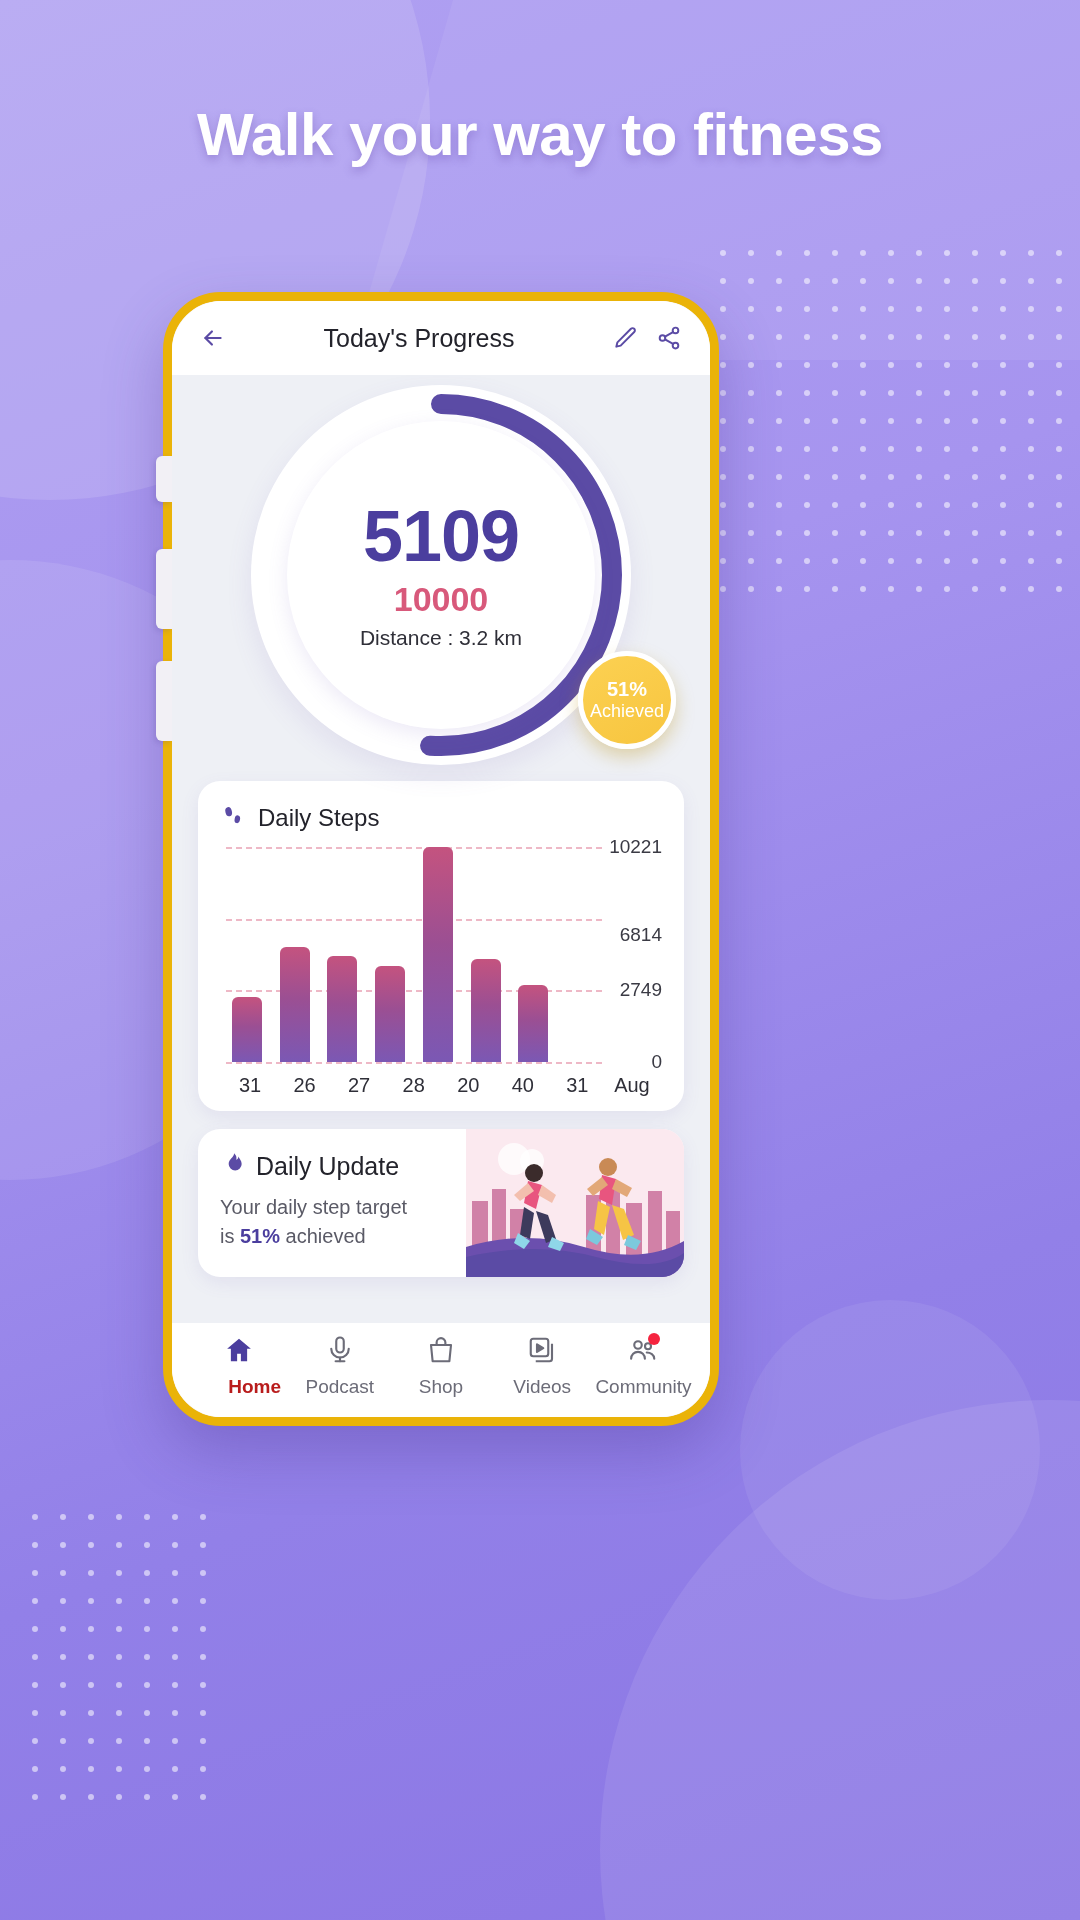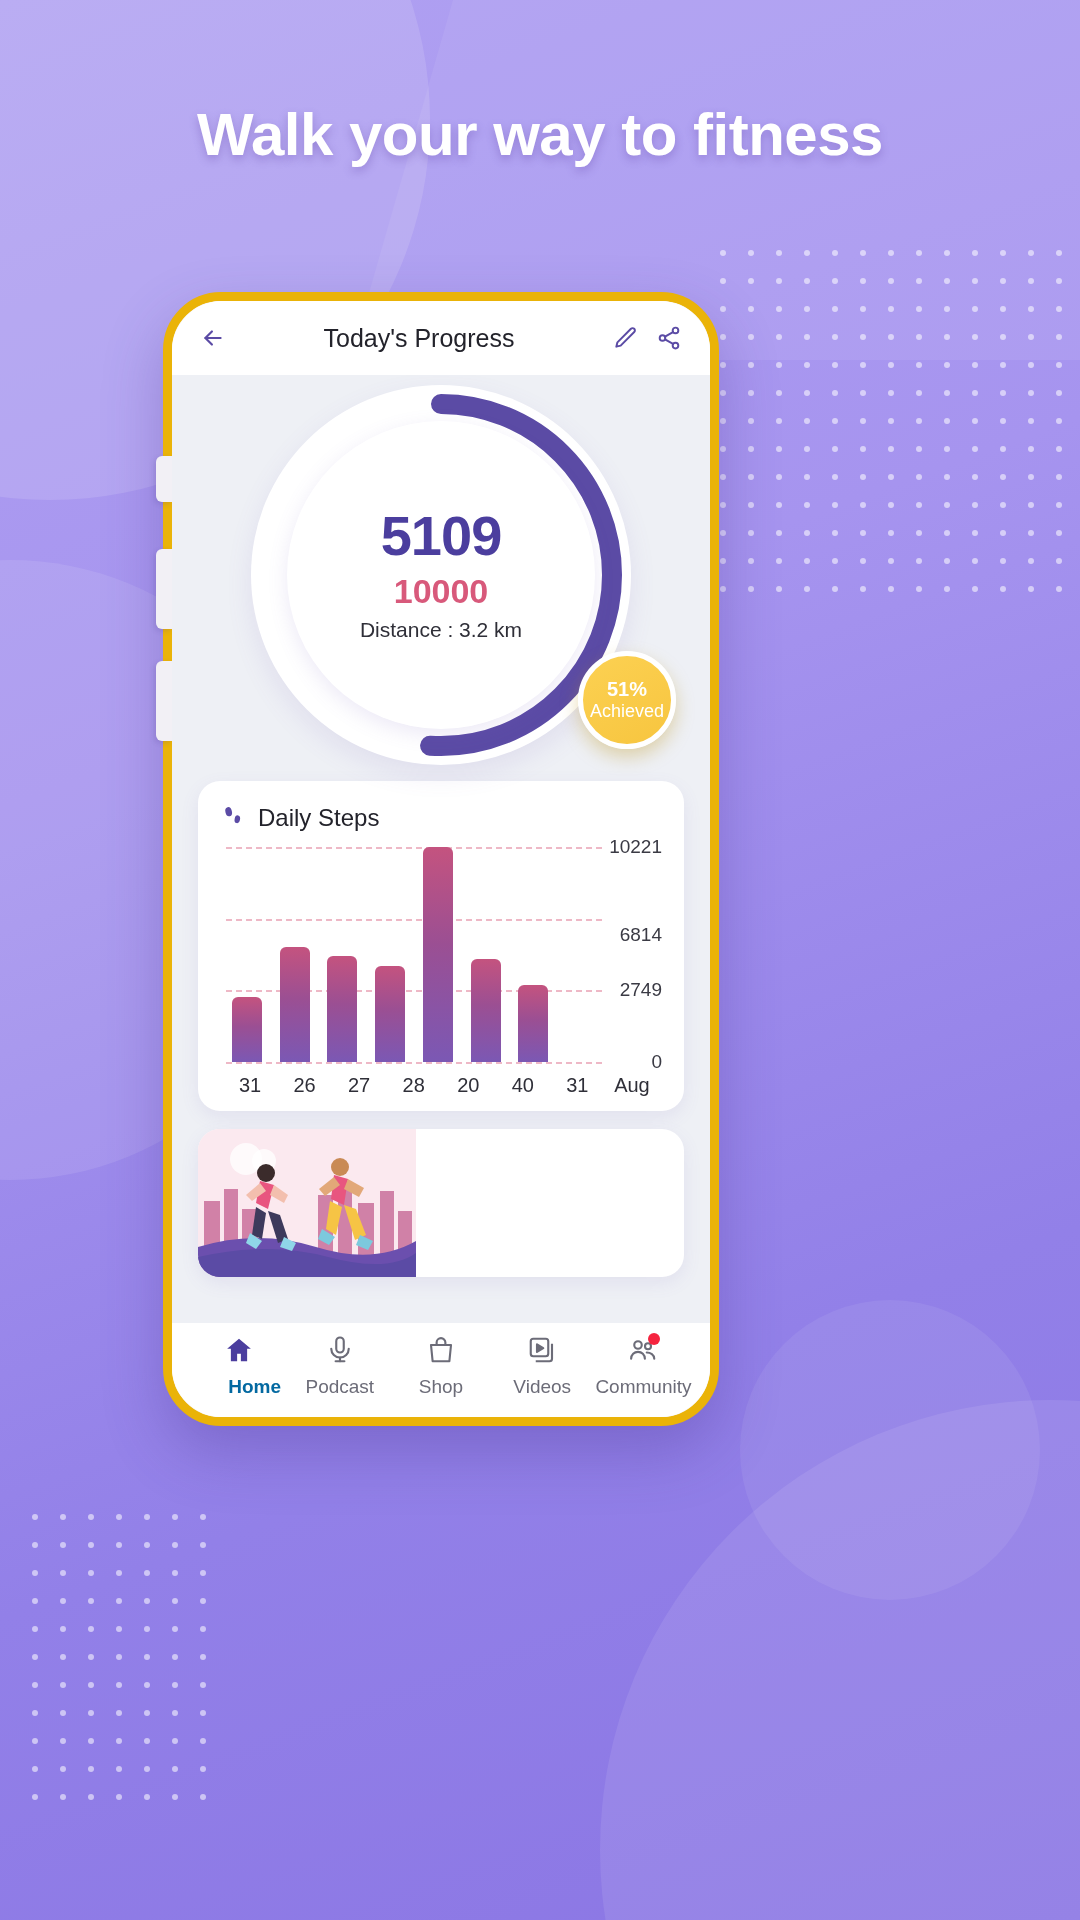--- a/index.html
+++ b/index.html
@@ -58,21 +58,21 @@
 
   
   .ring-wrap { position:relative; height:400px; display:flex; align-items:center; justify-content:center; }
   .ring-outer { position:relative; width:380px; height:380px; border-radius:50%;
                 background:#fff; box-shadow:0 10px 26px rgba(120,100,190,.12); }
   .ring-inner { position:absolute; left:36px; top:36px; width:308px; height:308px;
                 border-radius:50%; background:#fff;
                 box-shadow:0 6px 20px rgba(120,100,190,.14);
                 display:flex; flex-direction:column; align-items:center; justify-content:center; }
   .ring-svg { position:absolute; left:0; top:0; }
-  .steps-now { font-size:56px; font-weight:700; color:#4b3e9e; line-height:1; letter-spacing:-1px; }
+  .steps-now { font-size:72px; font-weight:700; color:#4b3e9e; line-height:1; letter-spacing:-1px; }
   .steps-goal { font-size:34px; font-weight:700; color:#d8597b; margin-top:10px; line-height:1; }
   .steps-dist { font-size:21px; color:#2f2f38; margin-top:10px; }
   .badge { position:absolute; right:8px; bottom:26px; width:98px; height:98px; border-radius:50%;
            background:linear-gradient(150deg,#fcd152,#f7c53f); color:#fff;
            display:flex; flex-direction:column; align-items:center; justify-content:center;
            box-shadow:0 8px 18px rgba(190,150,30,.35); border:5px solid #fff; }
   .badge b { font-size:20px; font-weight:600; line-height:1.15; }
   .badge span { font-size:18px; line-height:1.15; }
 
   
@@ -100,21 +100,21 @@
   .upd-title .lbl { font-size:25px; color:#23232b; }
   .upd-text { margin-top:12px; font-size:20px; color:#5a5a66; line-height:1.45; }
   .upd-text b { color:#4b3e9e; }
   .upd-art { width:218px; position:relative; background:linear-gradient(180deg,#fdecef,#f6e3ee); }
 
   
   .nav { height:94px; background:#fff; display:flex; align-items:center;
          padding:0 16px 8px 16px; flex:0 0 auto; }
   .nav-item { flex:1; display:flex; flex-direction:column; align-items:center; gap:7px; position:relative; }
   .nav-item .nl { font-size:19px; color:#6c6c78; }
-  .nav-item.active .nl { color:#0369a1; font-weight:700;margin-left:32px; }
+  .nav-item.active .nl { color:#b91c1c; font-weight:700;margin-left:32px; }
   .nav-item svg { width:30px; height:30px; }
   .dot-red { position:absolute; right:34px; top:-2px; width:12px; height:12px;
              border-radius:50%; background:#f5243f; }
 </style>
 </head>
 <body>
 
 <div class="bg">
   <div class="blob1"></div>
   <div class="blob2"></div>
@@ -461,20 +461,34 @@
             <span>27</span>
             <span>28</span>
             <span>20</span>
             <span>40</span>
             <span>31</span>
             <span>Aug</span>
           </div>
       </div>
 
       <div class="card update-card">
+        <div class="upd-left">
+          <div class="upd-title">
+            <span>
+              <svg width="26" height="26" viewBox="0 0 24 24" fill="#5b4ba5">
+                  <path d="M13 2c0 4-5 5-5 10a6 6 0 0 0 12 0c0-3-2-5-3-7 0 2-1.5 3-2 3 .5-2 .3-4-2-6z"></path>
+                </svg>
+            </span>
+            <span class="lbl">Daily Update</span>
+          </div>
+          <div class="upd-text">
+            <span>Your daily step target</span><br>
+            <span>is </span><b>51%</b><span> achieved</span>
+          </div>
+        </div>
         <div class="upd-art">
           <svg width="218" height="148" viewBox="0 0 218 148">
             <rect width="218" height="148" fill="#fbe9ef"></rect>
             <circle cx="48" cy="30" r="16" fill="#fff" opacity=".75"></circle>
             <circle cx="66" cy="32" r="12" fill="#fff" opacity=".75"></circle>
             <g fill="#c96f9b" opacity=".85">
               <rect x="6" y="72" width="16" height="54"></rect>
                 <rect x="26" y="60" width="14" height="66"></rect>
               <rect x="44" y="80" width="16" height="46"></rect>
                 <rect x="120" y="66" width="15" height="60"></rect>

